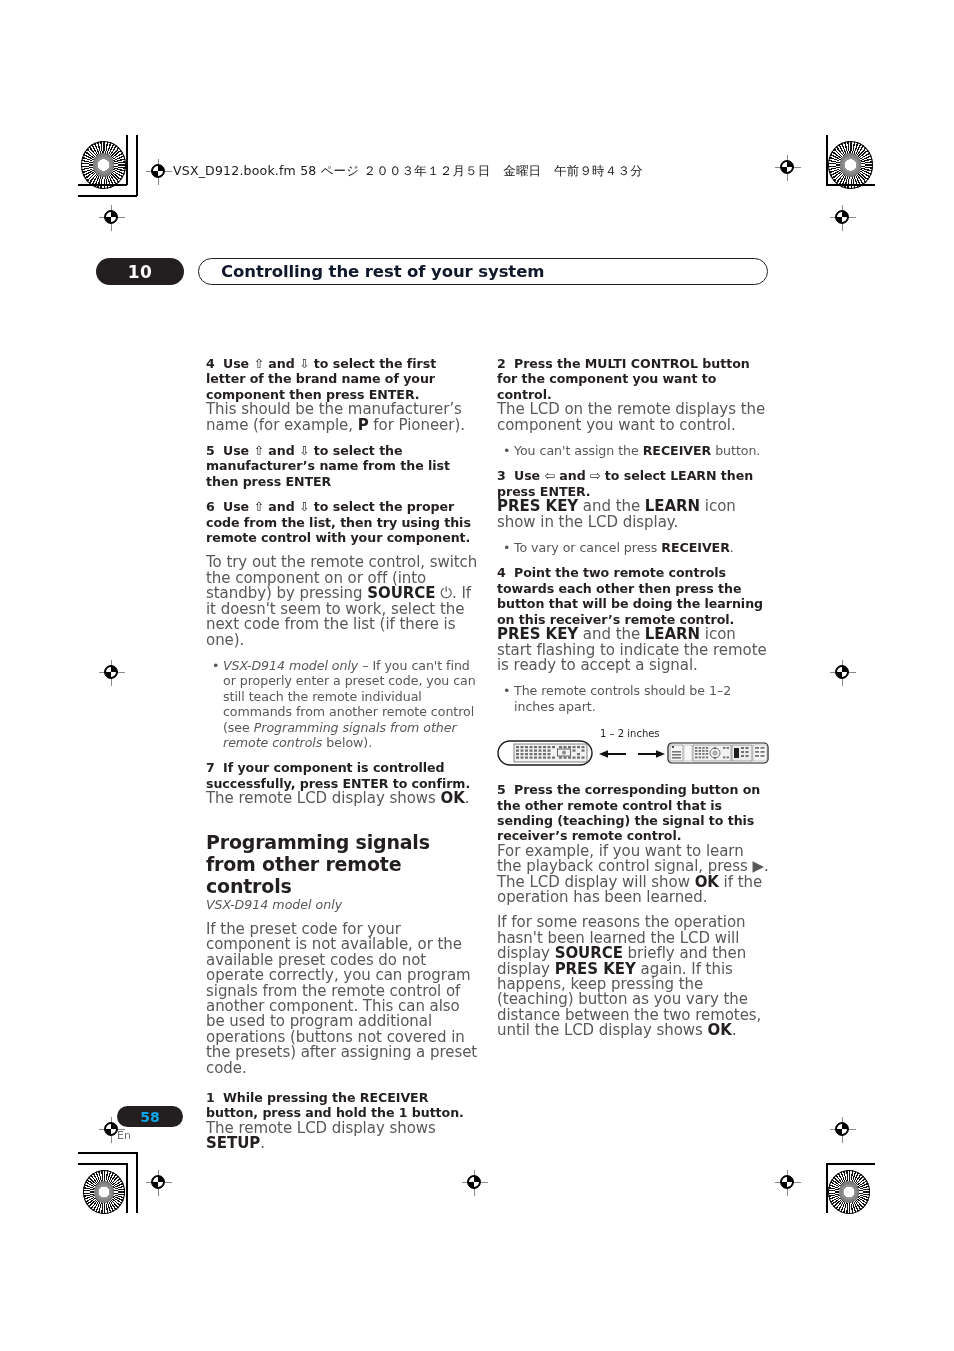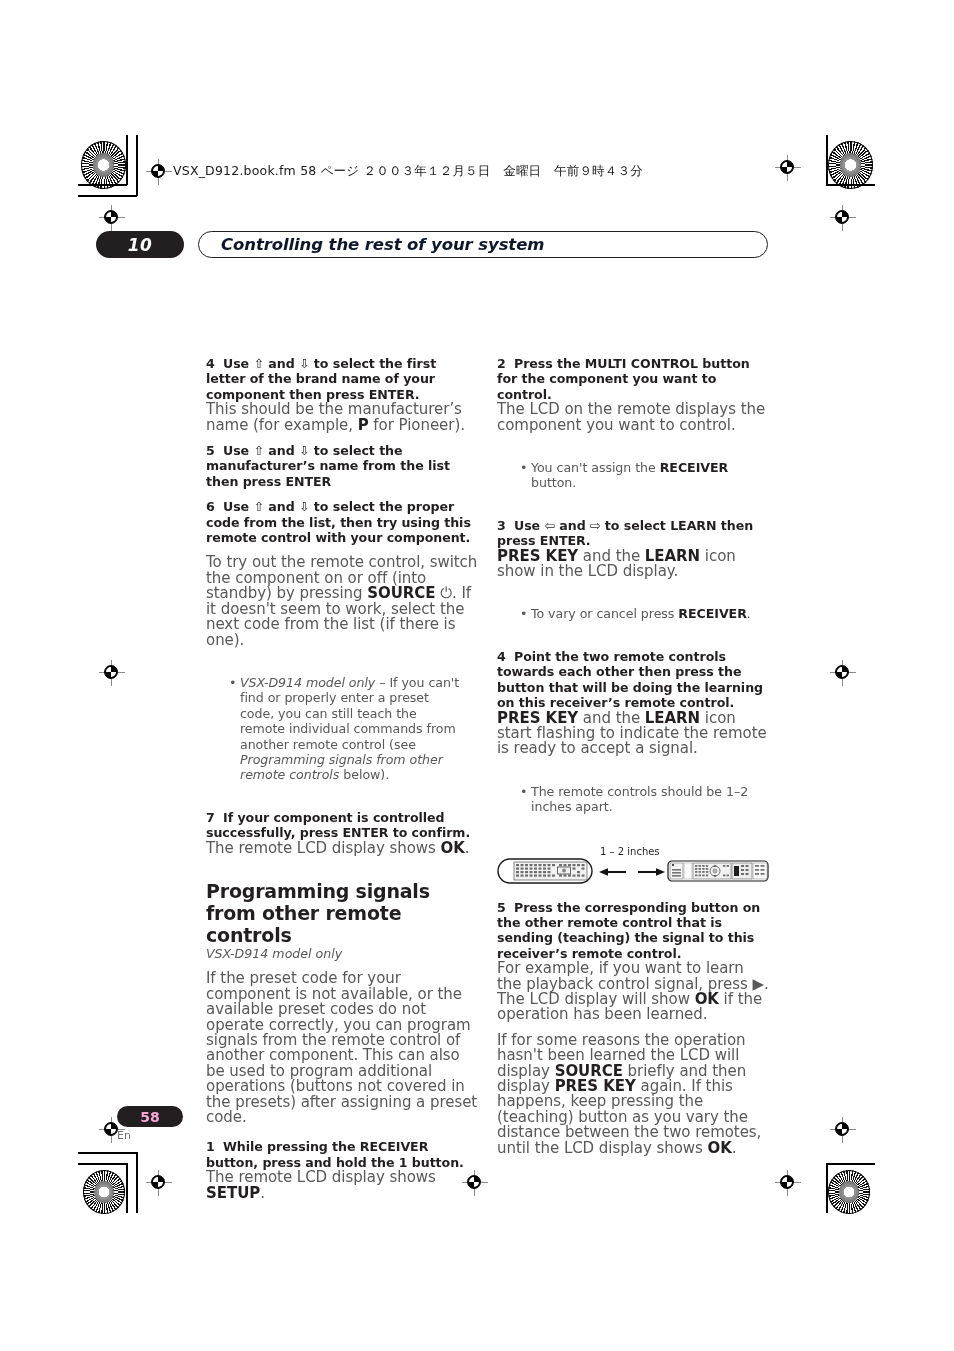--- a/index.html
+++ b/index.html
@@ -80,25 +80,24 @@
     font-size: 12.5px;
     color: #1a1a1a;
     white-space: nowrap;
     letter-spacing: 0.2px;
   }
 
   
   .chapter-bar {
     position: absolute;
     left: 96px;
-    top: 231px;
+    top: 258px;
     height: 27px;
     display: flex;
     align-items: center;
-    font-style: italic;
   }
   .chapter-num {
     width: 88px;
     height: 27px;
     background: #231f20;
     border-radius: 14px;
     color: #ffffff;
     font-size: 17px;
     font-weight: bold;
     display: flex;
@@ -147,21 +146,21 @@
     font-size: 15px;
     line-height: 15.4px;
     color: #58585a;
     margin: 0;
     letter-spacing: -0.05px;
   }
   p.body b, .step b { color: #231f20; font-weight: bold; }
   .gap-md { height: 10px; }
 
   ul.bullets {
-    margin: 17px;
+    margin: 0;
     padding: 0 0 0 17px;
     list-style: none;
   }
   ul.bullets li {
     position: relative;
     font-size: 12.6px;
     line-height: 15.4px;
     color: #58585a;
     margin: 0;
     letter-spacing: -0.05px;
@@ -237,21 +236,21 @@
 
   
   .page-badge {
     position: absolute;
     left: 117px;
     top: 1106px;
     width: 66px;
     height: 21px;
     background: #231f20;
     border-radius: 11px;
-    color: #f9a8d4;
+    color: #0ea5e9;
     font-size: 14px;
     font-weight: bold;
     display: flex;
     align-items: center;
     justify-content: center;
   }
   .page-lang {
     position: absolute;
     left: 117px;
     top: 1129px;

